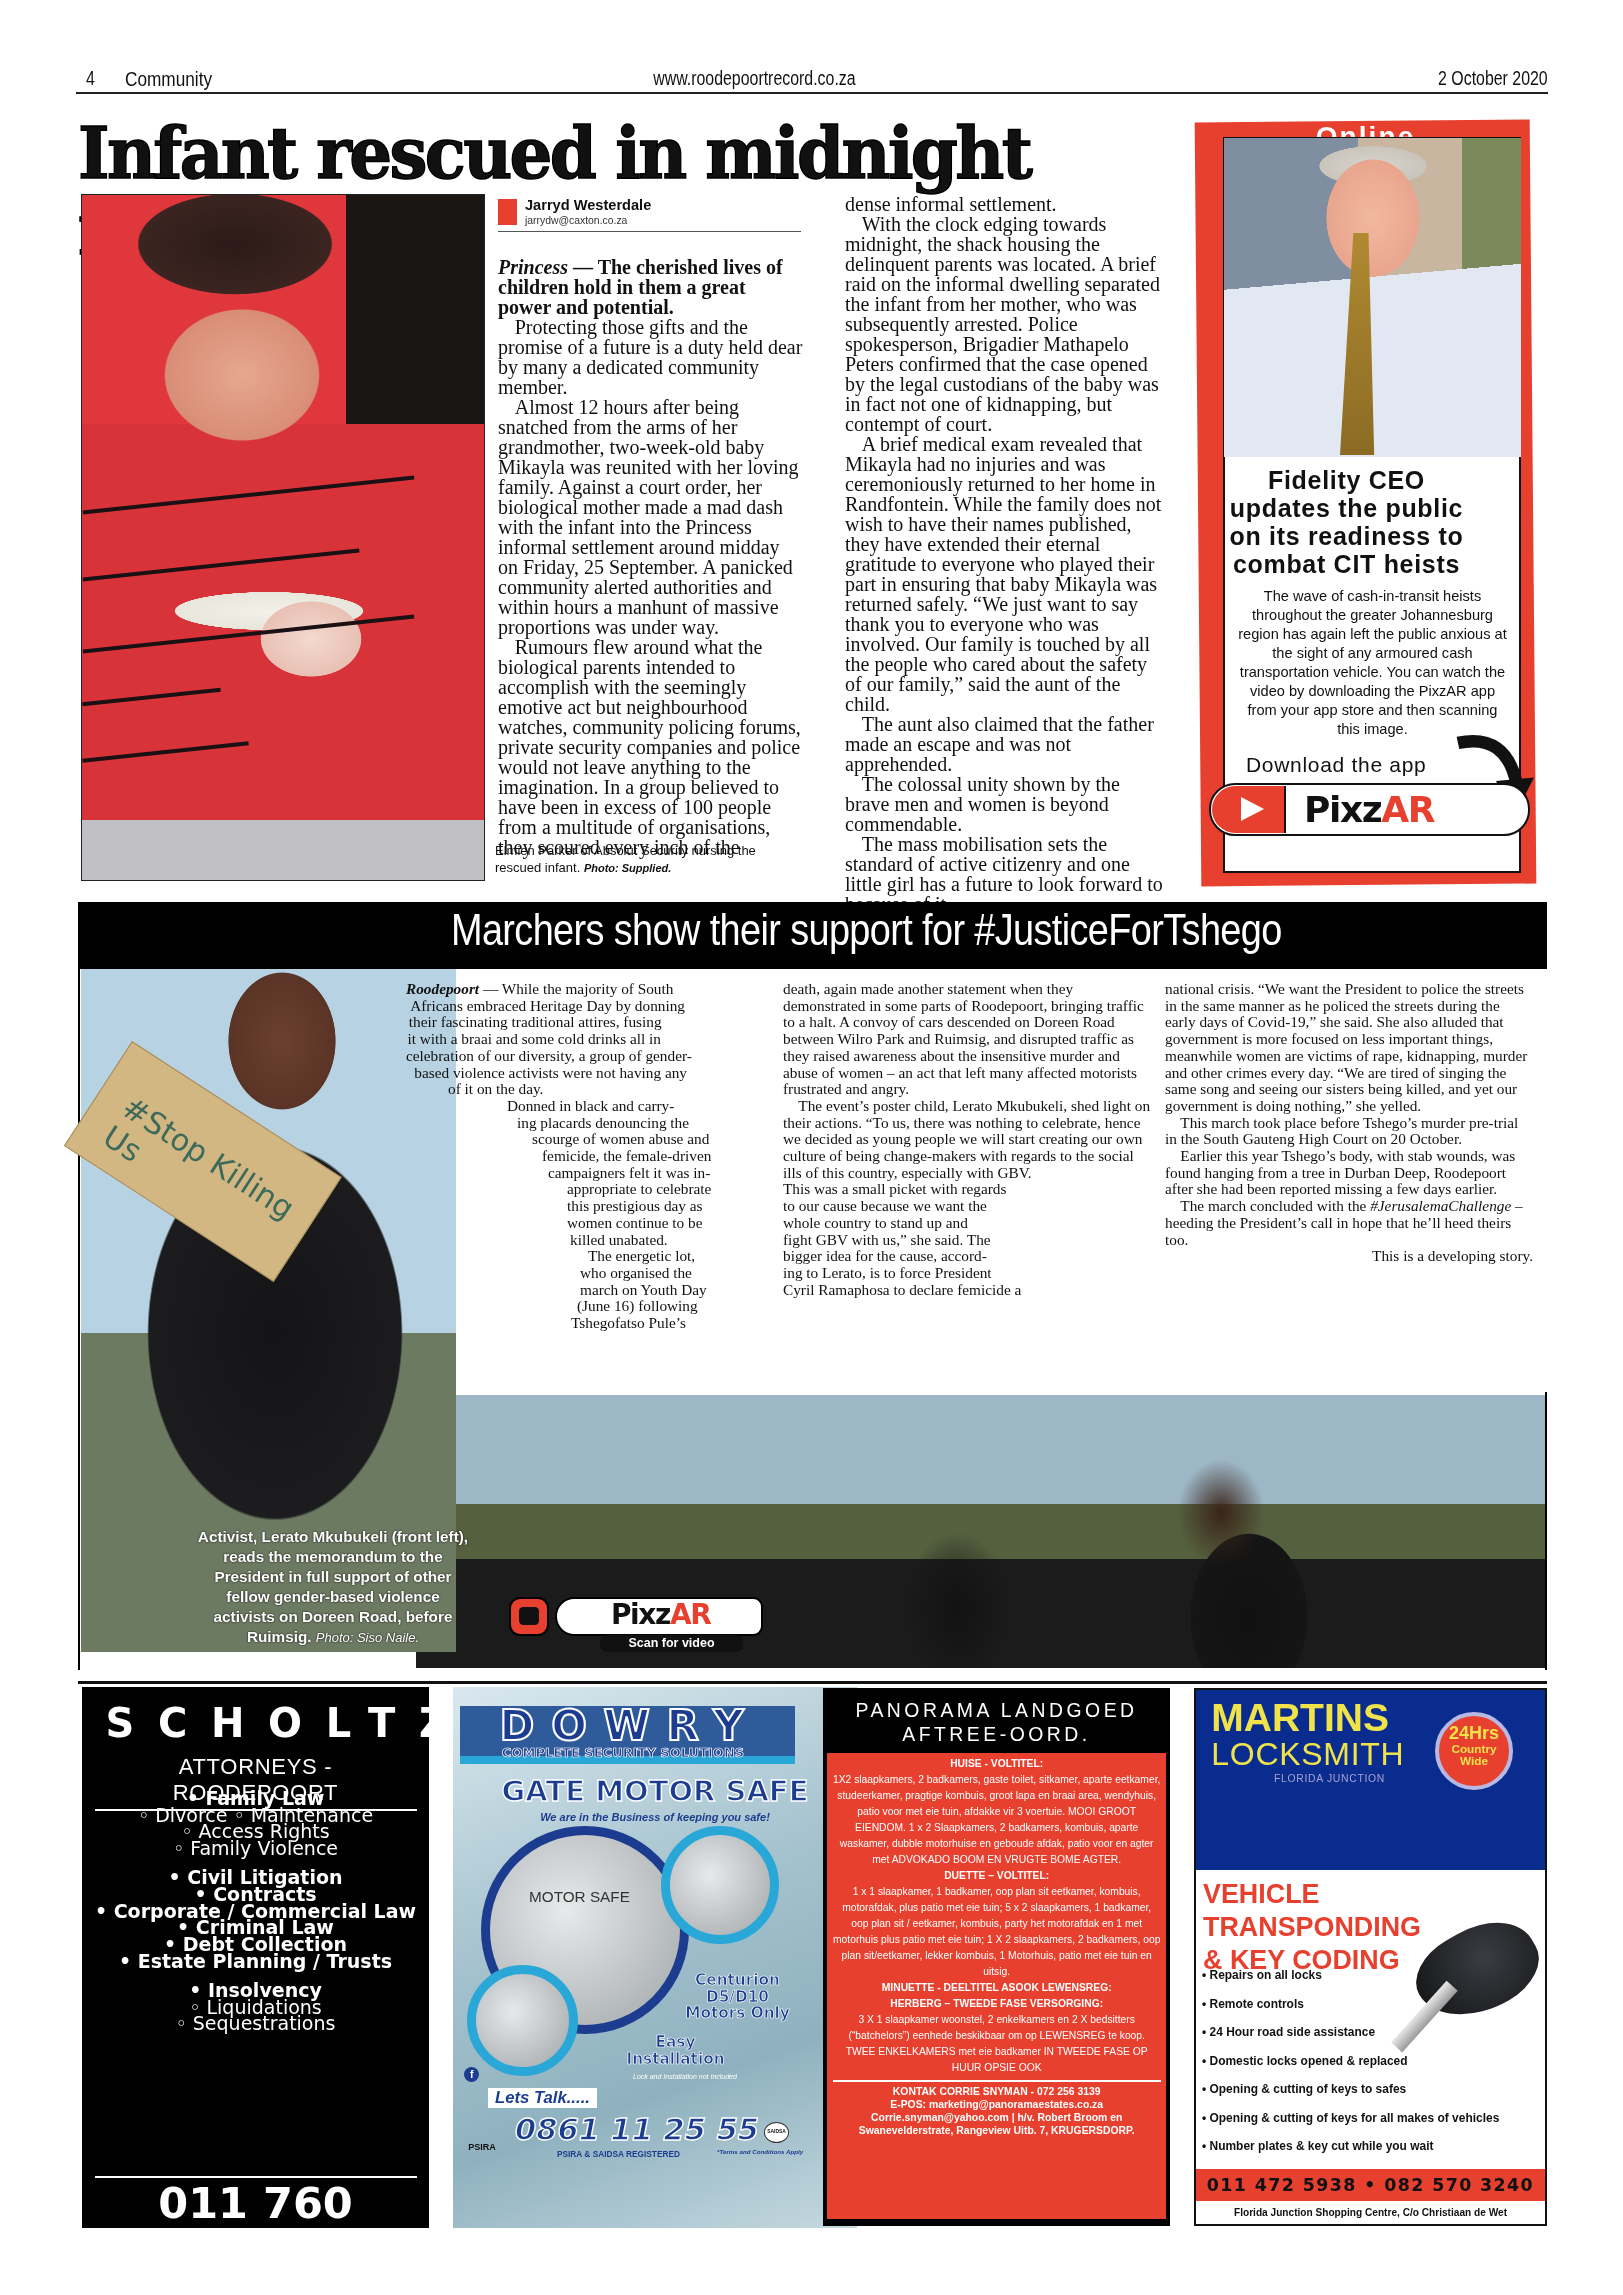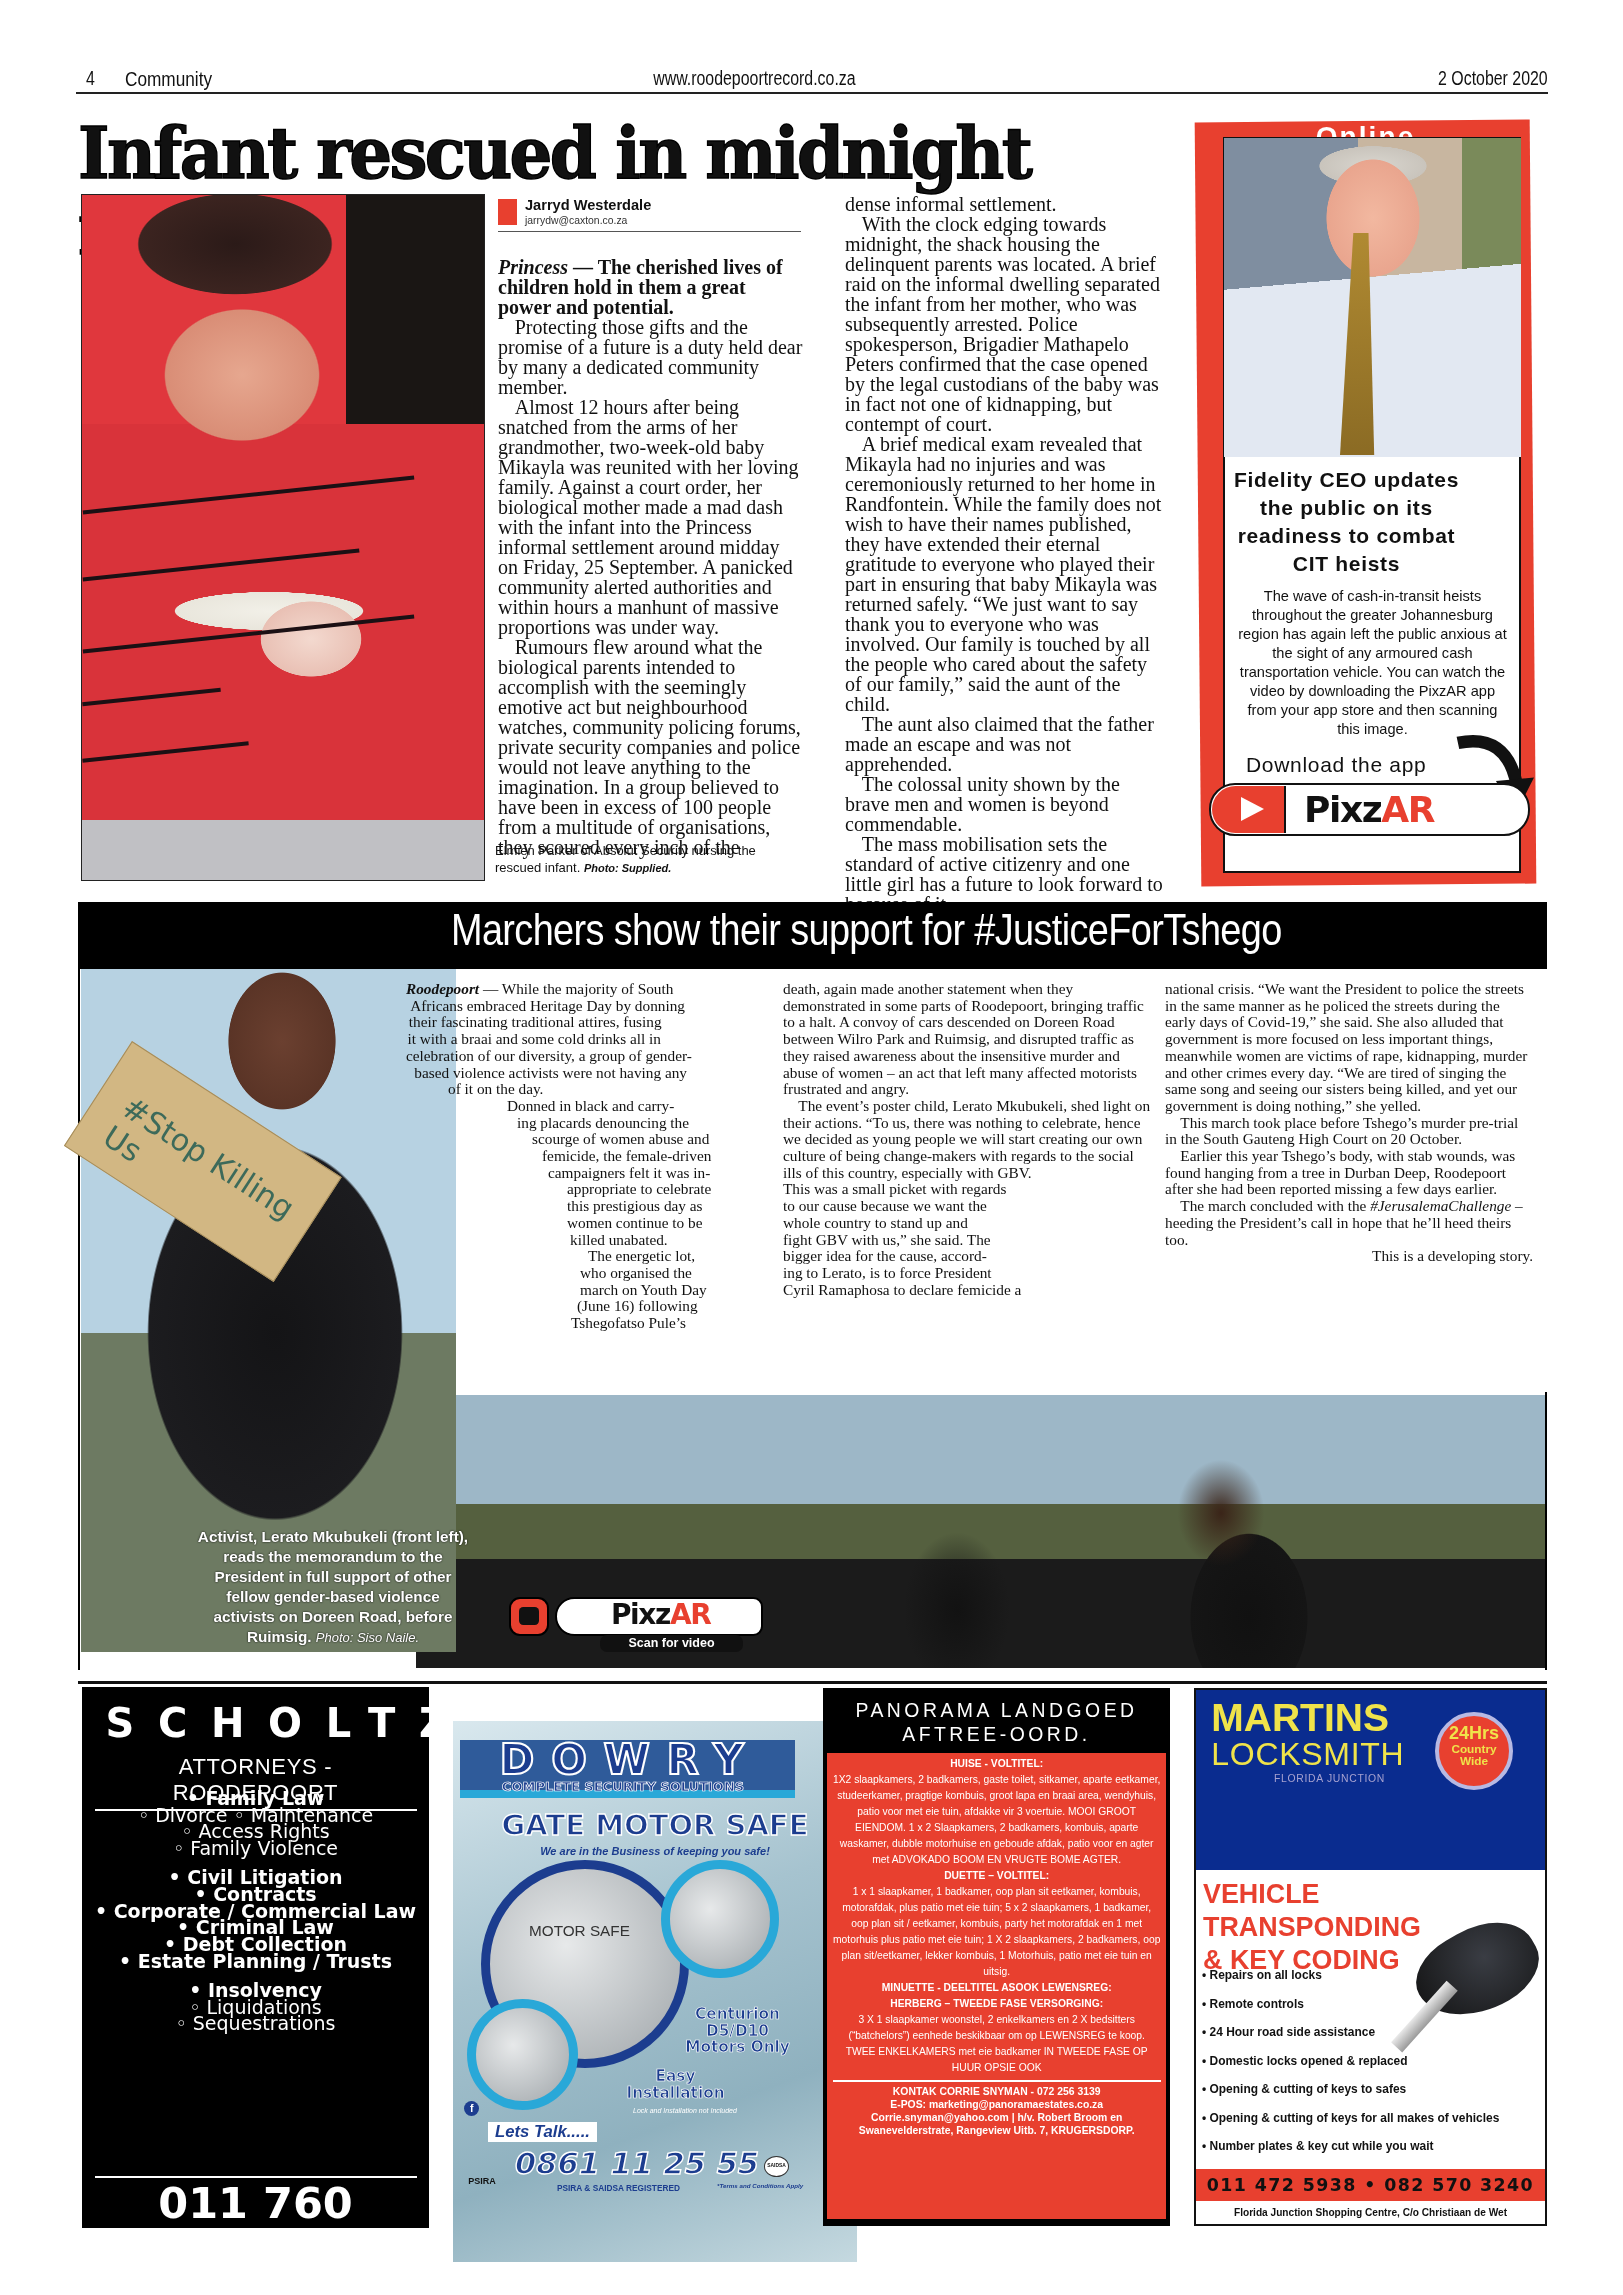--- a/index.html
+++ b/index.html
@@ -51,21 +51,21 @@
   .online-title { left: 1198px; top: 121px; width: 335px; text-align: center; color: #fff; font-family: "Liberation Sans", sans-serif; font-weight: bold; font-size: 28px; letter-spacing: 2.1px; }
   .online-inner { left: 1223px; top: 137px; width: 298px; height: 736px; background: #fff; border: 2.1px solid #111; }
   .ceo-photo { left: 1224px; top: 138px; width: 297px; height: 319px; overflow: hidden;
     background:
       radial-gradient(ellipse 66px 83px at 149px 80px, #f2b8a0 0%, #e9a58e 70%, transparent 71%),
       radial-gradient(ellipse 76px 28px at 149px 28px, #d9d6cf 0%, #c9c4bc 70%, transparent 71%),
       linear-gradient(175deg, transparent 0 44%, #e2e8f2 44%),
       linear-gradient(90deg, #7f8ea0 0 45%, #c8b6a0 45% 80%, #7a8a5a 80%);
   }
   .ceo-tie { left: 1340px; top: 233px; width: 38px; height: 222px; background: linear-gradient(#b08a32, #8b6b24); clip-path: polygon(35% 0, 75% 0, 90% 100%, 0 100%); }
-  .online-head { left: 1226px; top: 466px; width: 241px; text-align: center; font-family: "Liberation Sans", sans-serif; font-weight: bold; font-size: 21px; line-height: 28px; letter-spacing: 0.7px; }
+  .online-head { left: 1226px; top: 466px; width: 241px; text-align: center; font-family: "Liberation Sans", sans-serif; font-weight: bold; font-size: 25px; line-height: 28px; letter-spacing: 0.7px; }
   .online-body { left: 1236px; top: 587px; width: 273px; text-align: center; font-family: "Liberation Sans", sans-serif; font-size: 14.6px; line-height: 19px; }
   .online-dl { left: 1246px; top: 753px; font-family: "Liberation Sans", sans-serif; font-size: 21px; letter-spacing: 0.7px; }
   .pixz-bar { left: 1209px; top: 783px; width: 321px; height: 53px; border: 2.8px solid #111; border-radius: 26px; background: #fff; overflow: hidden; }
   .pixz-play { left: 1212px; top: 786px; width: 74px; height: 47px; background: #e8402f; border-right: 2.8px solid #111; border-radius: 23.6px 0 0 23.6px; }
   .pixz-play::after { content: ""; position: absolute; left: 29px; top: 11px; border-left: 23.6px solid #fff; border-top: 12.5px solid transparent; border-bottom: 12.5px solid transparent; }
   .pixz-logo { left: 1304px; top: 789px; font-family: "DejaVu Sans", sans-serif; font-weight: bold; font-size: 36px; letter-spacing: -1.4px; }
   .pixz-logo .ar { color: #e8402f; }
   .arrow { left: 1451px; top: 729px; width: 83px; height: 97px; }
 
   
@@ -109,21 +109,21 @@
   .adsrule { left: 78px; top: 1681px; width: 1469px; height: 2.8px; background: #111; }
   .ad-scholtz { left: 82px; top: 1687px; width: 347px; height: 541px; background: #000; color: #fff; text-align: center; font-family: "DejaVu Sans", sans-serif; }
   .sch-name { position: absolute; left: 0; top: 12.5px; width: 100%; font-weight: bold; font-size: 40px; letter-spacing: 23.6px; padding-left: 23.6px; }
   .sch-sub { position: absolute; left: 12.5px; top: 67px; width: 322px; font-family: "Liberation Sans", sans-serif; font-size: 22px; border-bottom: 2.8px solid #fff; padding-bottom: 2.8px; letter-spacing: 0.7px; }
   .sch-list { position: absolute; left: 0; top: 103px; width: 100%; }
   .sch-list div { font-size: 19px; line-height: 16.7px; height: 16.7px; }
   .sch-list .b { font-weight: bold; }
   .sch-list .gap { height: 12.5px; }
   .sch-phone { position: absolute; left: 12.5px; top: 489px; width: 322px; border-top: 2.8px solid #fff; font-weight: bold; font-size: 43px; line-height: 49px; padding-top: 1.4px; }
 
-  .ad-dowry { left: 453px; top: 1687px; width: 404px; height: 541px; background: linear-gradient(160deg, #d9e8ee 0%, #a6c3cf 40%, #8fb1bf 70%, #c5d9e0 100%); overflow: hidden; margin-top: 34px; }
+  .ad-dowry { left: 453px; top: 1687px; width: 404px; height: 541px; background: linear-gradient(160deg, #d9e8ee 0%, #a6c3cf 40%, #8fb1bf 70%, #c5d9e0 100%); overflow: hidden; }
   .dw-top { position: absolute; left: 7px; top: 19.4px; width: 335px; height: 58px; background: #2f5b9a; border-bottom: 8.3px solid #29a8d8; }
   .dw-name { position: absolute; left: 14px; top: 14px; width: 326px; text-align: center; color: #1c3d8f; font-family: "DejaVu Sans", sans-serif; font-weight: bold; font-size: 42px; letter-spacing: 16.7px; -webkit-text-stroke: 2.1px #fff; }
   .dw-tag { position: absolute; left: 21px; top: 58px; width: 298px; text-align: center; color: #1c3d8f; font-family: "DejaVu Sans", sans-serif; font-weight: bold; font-size: 13px; -webkit-text-stroke: 0.7px #fff; }
   .dw-head { position: absolute; left: 0; top: 87px; width: 100%; text-align: center; color: #1c3d8f; font-family: "DejaVu Sans", sans-serif; font-weight: bold; font-size: 29px; -webkit-text-stroke: 1.4px #fff; }
   .dw-slogan { position: absolute; left: 0; top: 124px; width: 100%; text-align: center; color: #1c3d8f; font-family: "Liberation Sans", sans-serif; font-weight: bold; font-style: italic; font-size: 11px; }
   .dw-circle { position: absolute; border-radius: 50%; background: radial-gradient(circle at 40% 40%, #e7e9ea, #9fa5a9); border: 9.7px solid #1c3d8f; }
   .dw-c1 { left: 28px; top: 139px; width: 208px; height: 208px; }
   .dw-c2 { left: 208px; top: 139px; width: 118px; height: 118px; border-color: #29a8d8; }
   .dw-c3 { left: 14px; top: 278px; width: 111px; height: 111px; border-color: #29a8d8; }
   .dw-safe-label { position: absolute; left: 76px; top: 201px; font-family: "Liberation Sans", sans-serif; font-size: 15.3px; color: #333; }

